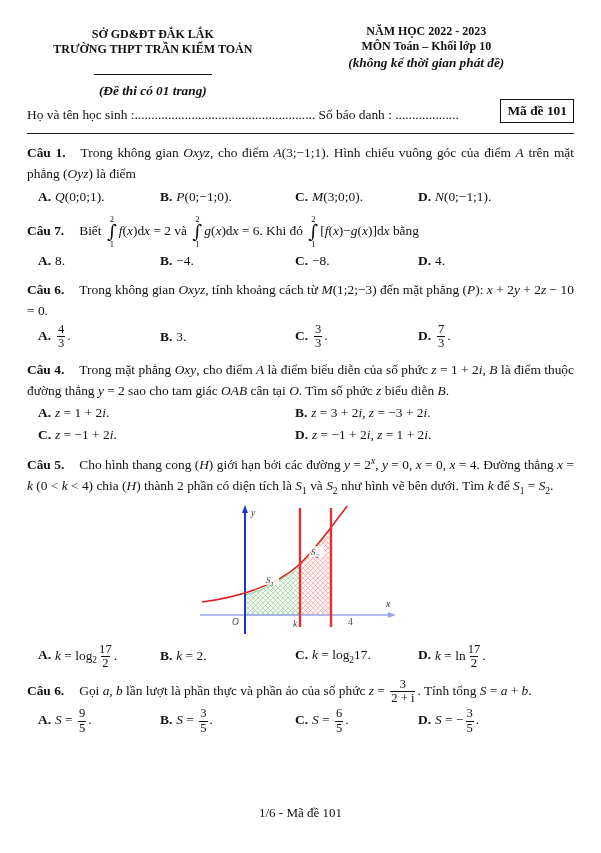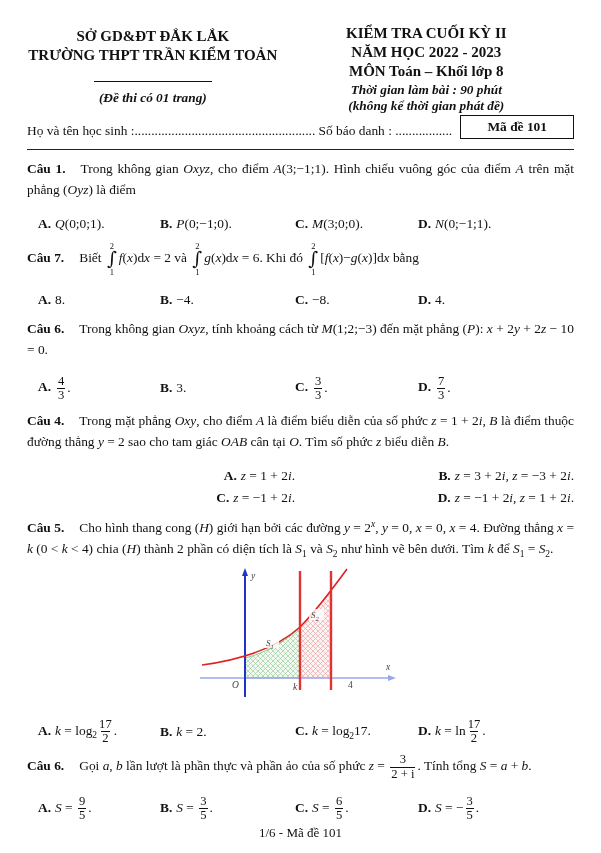--- a/index.html
+++ b/index.html
@@ -8,71 +8,69 @@
     width:601px; height:853px;
     font-family:"Liberation Serif","DejaVu Serif",serif;
     color:#111; font-size:13.4px;
   }
   .page { position:relative; width:601px; height:853px; padding:24px 27px 0; overflow:hidden; background:#fff; }
 
   
   .hdr { display:flex; }
   .hdr-left { width:46%; text-align:center; padding-top:3px; }
   .hdr-right { width:54%; text-align:center; }
-  .hl { font-weight:bold; font-size:15px; line-height:1.28; }
+  .hl { font-weight:bold; font-size:12px; line-height:1.28; }
   .hdr-divider { width:118px; border-top:1.7px solid #111; margin:16px auto 8px; }
   .h-ital { font-weight:bold; font-style:italic; font-size:13.3px; line-height:1.24; }
 
   .student-row { display:flex; align-items:flex-end; }
   .student-text { white-space:nowrap; overflow:hidden; flex:1; }
-  .code-box { border:1.8px solid #111; font-weight:bold; padding:3px 26px; margin-left:8px; white-space:nowrap; }
+  .code-box { border:1.8px solid #111; font-weight:bold; padding:3px 6px; margin-left:8px; white-space:nowrap; }
   .rule { border-bottom:1.9px solid #222; margin-top:10px; }
 
   
   .q { margin-top:8px; }
   .stem { text-align:justify; line-height:1.58; }
   .q-label { font-weight:bold; margin-right:15px; }
   i.v { font-style:italic; }
-  .options { display:grid; grid-template-columns:122px 135px 123px 1fr; padding-left:11px; margin-top:14px; align-items:center; row-gap:2px; }
-  .options.cols2 { grid-template-columns:257px 1fr;text-align:right; }
+  .options { display:grid; grid-template-columns:122px 135px 123px 1fr; padding-left:11px; margin-top:2px; align-items:center; row-gap:2px; }
+  .options.cols2 { grid-template-columns:257px 1fr; }
   .opt { line-height:1.5; }
   .opt-l { font-weight:bold; margin-right:4px; }
 
   
   .frac { display:inline-flex; flex-direction:column; align-items:center; vertical-align:middle; line-height:1.05; margin:0 2px; font-size:12.6px; }
   .frac .den { border-top:1px solid #111; padding:0 1px; }
   .int { display:inline-flex; flex-direction:column; align-items:center; vertical-align:middle; line-height:0.8; margin:0 2px; }
   .int .ib { font-size:8.5px; line-height:1; }
   .int .is { font-size:19px; line-height:0.9; font-family:"DejaVu Serif",serif; }
   sup.m-sup { font-style:italic; font-size:9.5px; }
   sub.m-sub { font-size:9.5px; }
 
   
   .fig-wrap { text-align:center; margin:4px 0 2px; }
   svg text { font-family:"Liberation Serif","DejaVu Serif",serif; }
 
-  .footer { position:absolute; bottom:12px; left:0; width:100%; text-align:center; font-size:13px; }
+  .footer { position:absolute; bottom:32px; left:0; width:100%; text-align:center; font-size:13px; }
 </style>
 </head>
 <body>
 
 <div class="page">
 
   <div class="hdr">
     <div class="hdr-left">
       <div class="hl">SỞ GD&amp;ĐT ĐẮK LẮK</div>
       <div class="hl">TRƯỜNG THPT TRẦN KIỂM TOẢN</div>
       <div class="hdr-divider"></div>
       <div class="h-ital">(Đề thi có 01 trang)</div>
     </div>
     <div class="hdr-right">
-      <div class="hl">KIỂM TRA CUỐI KỲ II</div>
       <div class="hl">NĂM HỌC 2022 - 2023</div>
-      <div class="hl">MÔN Toán – Khối lớp 8</div>
-      <div class="h-ital">Thời gian làm bài : 90 phút</div>
+      <div class="hl">MÔN Toán – Khối lớp 10</div>
       <div class="h-ital">(không kể thời gian phát đề)</div>
     </div>
   </div>
 
   <div class="student-row">
     <div class="student-text"><span>Họ và tên học sinh :......................................................</span><span> Số báo danh : ...................</span></div>
     <div class="code-box">Mã đề 101</div>
   </div>
 
   <div class="rule"></div>

